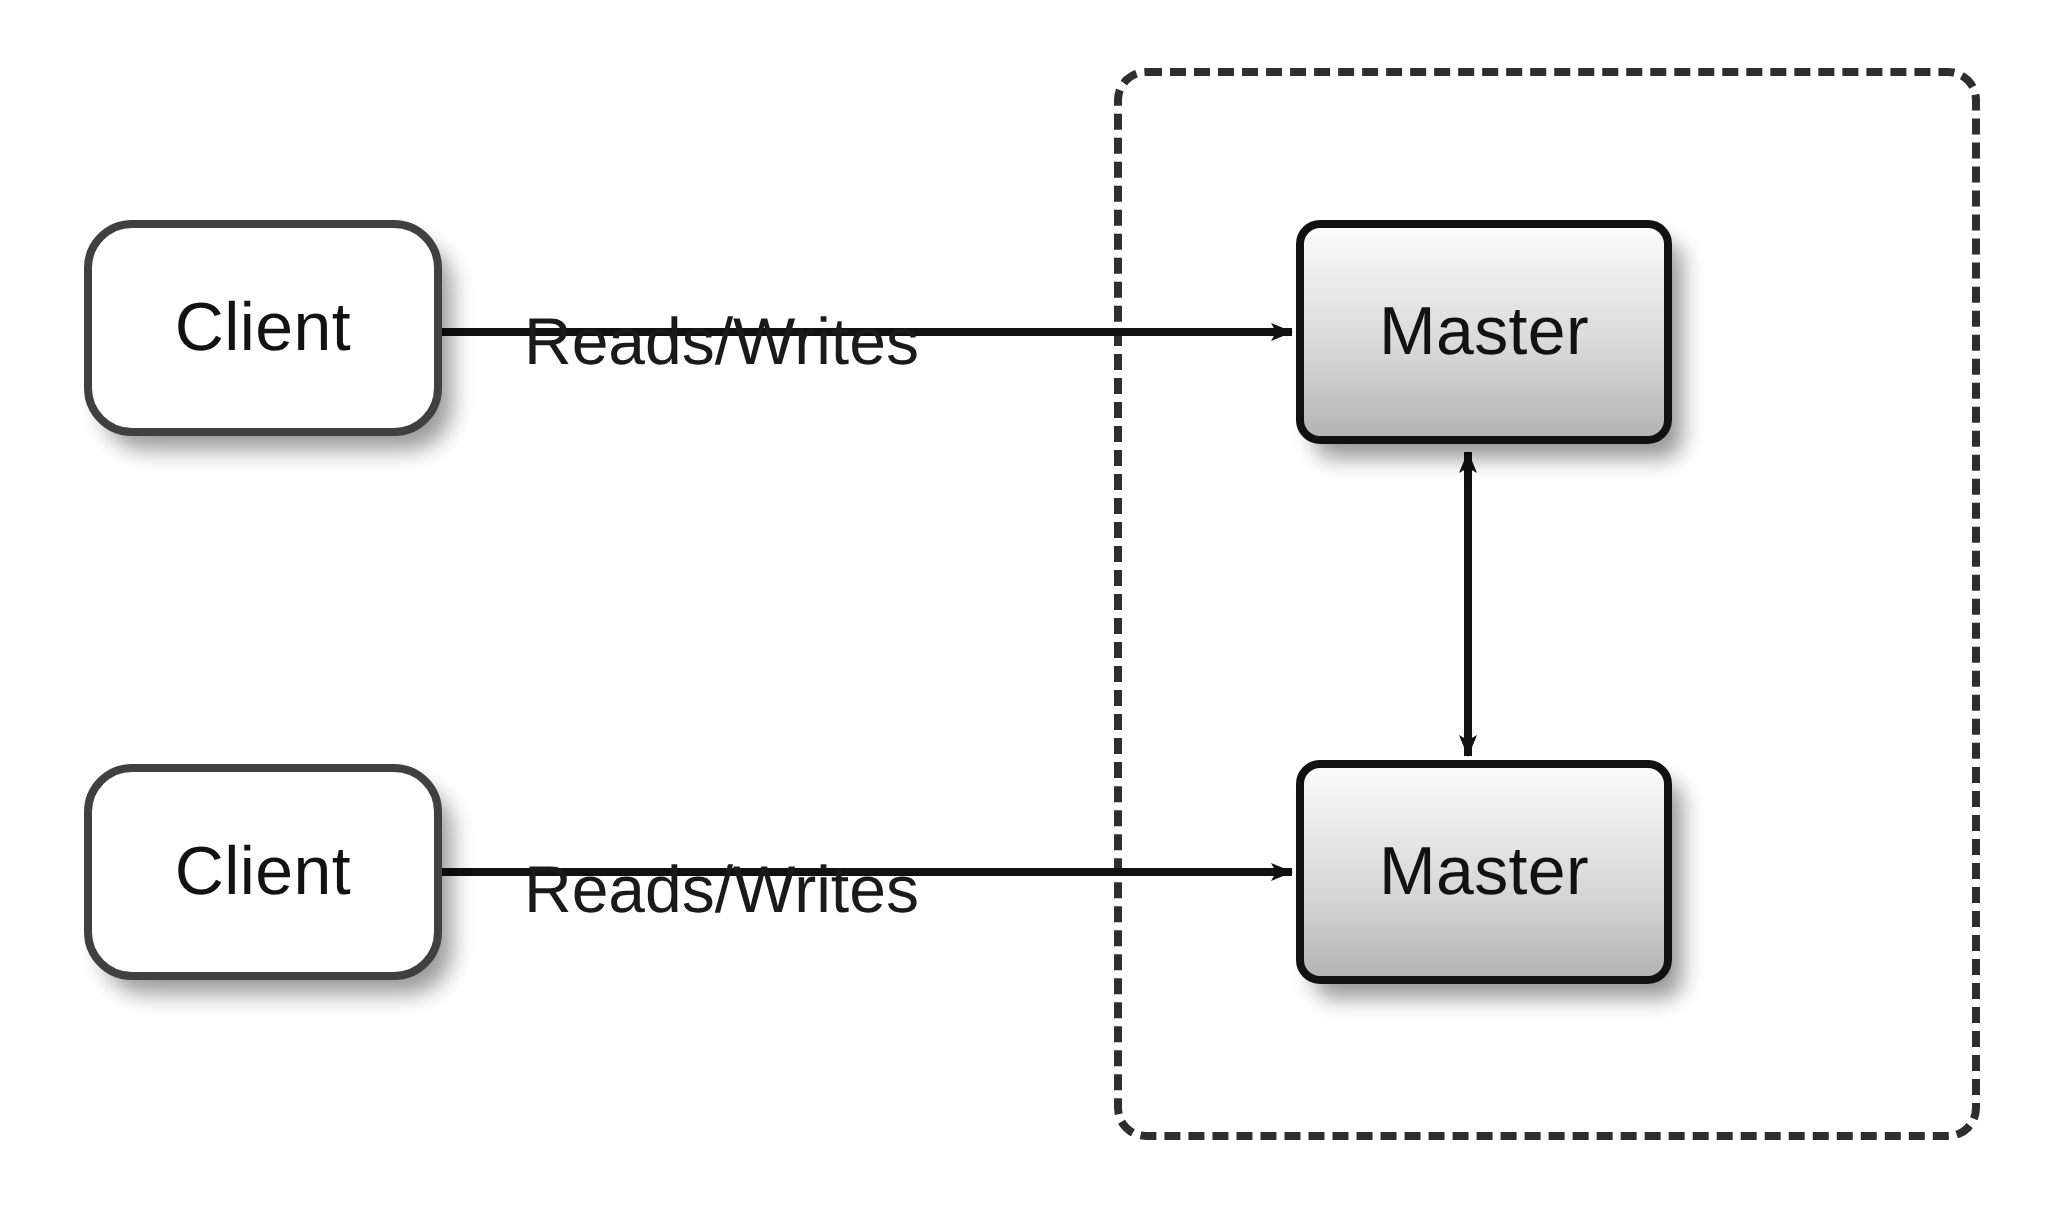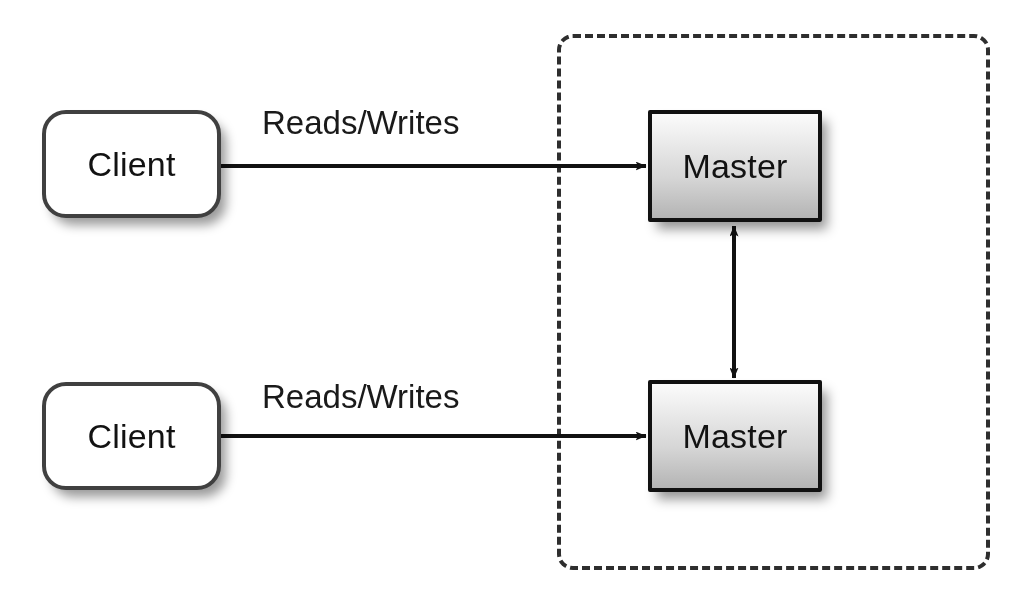--- a/index.html
+++ b/index.html
@@ -55,25 +55,25 @@
     color: #121212;
     letter-spacing: 0.2px;
     line-height: 1;
   }
   #client-top    { left: 42px;  top: 110px; }
   #client-bottom { left: 42px;  top: 382px; }
 
   
   .master-node {
     position: absolute;
-    width: 174px;
+    width: 188px;
     height: 112px;
     box-sizing: border-box;
     border: 4px solid #111111;
-    border-radius: 2px;
+    border-radius: 12px;
     background: linear-gradient(to bottom, #fbfbfb 0%, #f0f0f0 18%, #d5d5d5 62%, #b4b4b4 100%);
     box-shadow: 7px 9px 11px -2px rgba(0,0,0,0.42);
     display: flex;
     align-items: center;
     justify-content: center;
     z-index: 4;
   }
   .master-node .node-label {
     font-size: 34px;
     color: #121212;
@@ -84,20 +84,21 @@
   #master-bottom { left: 648px; top: 380px; }
 
   
   .edge-label {
     position: absolute;
     font-size: 33px;
     color: #1a1a1a;
     white-space: nowrap;
     line-height: 1;
     z-index: 5;
+    margin-top: 48px;
   }
   #label-rw-top    { left: 262px; top: 106px; }
   #label-rw-bottom { left: 262px; top: 380px; }
   #label-replication { left: 766px; top: 278px; }
 
   
   #edges {
     position: absolute;
     left: 0;
     top: 0;

